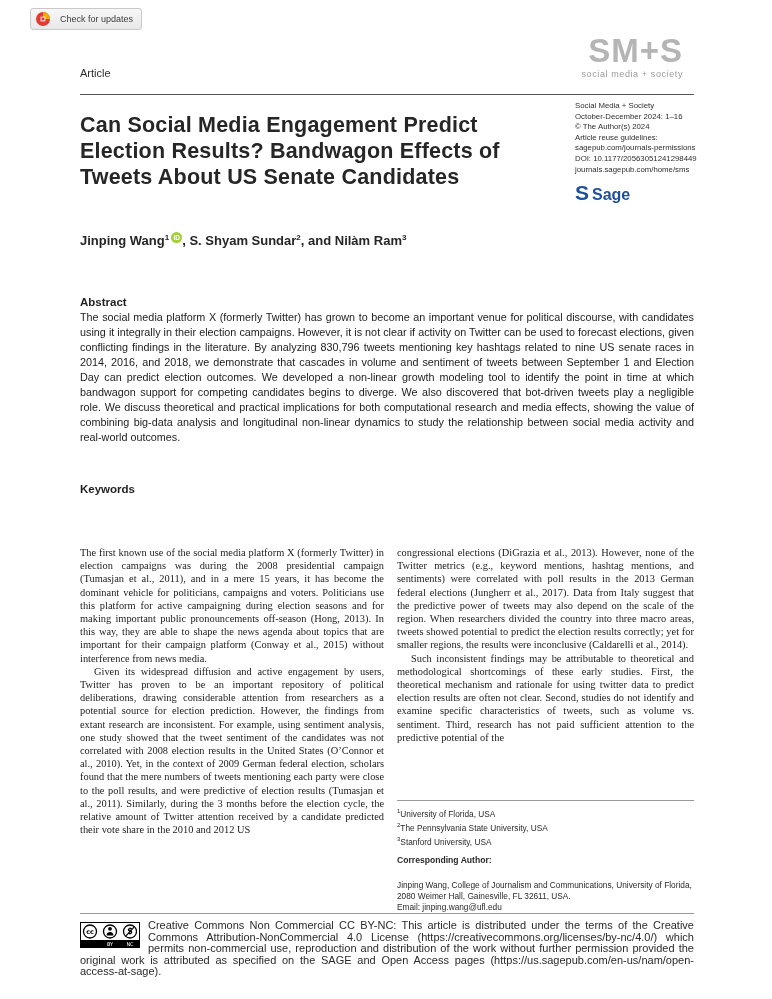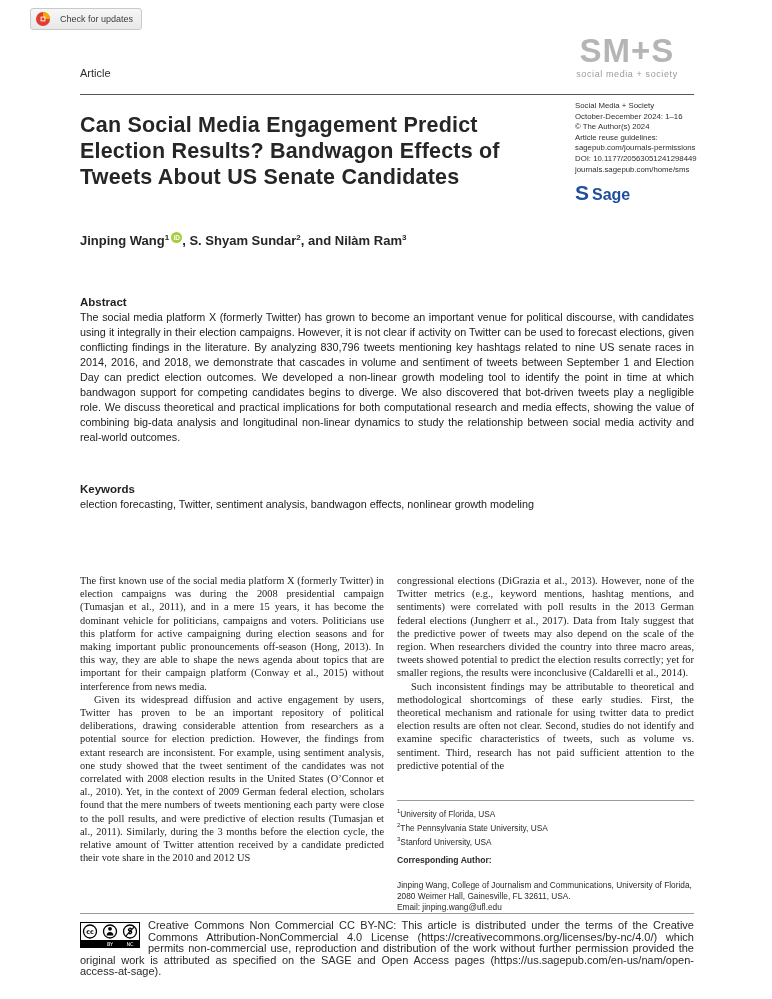--- a/index.html
+++ b/index.html
@@ -7,21 +7,21 @@
   .page { position:relative; width:772px; height:999px; background:#fff; overflow:hidden; color:#231f20; }
 
   
   .badge { position:absolute; left:30px; top:8px; height:22px; display:flex; align-items:center; gap:10px;
            padding:0 8px 0 5px; background:linear-gradient(#f7f7f7,#e8e8e8); border:1px solid #c9c9c9; border-radius:3px; }
   .badge-label { font-size:9px; color:#3c3c3c; }
 
   
   .article-label { position:absolute; left:80px; top:67px; font-size:11px; color:#2b2b2b; }
   .header-rule { position:absolute; left:80px; top:94px; width:614px; height:1px; background:#555; }
-  .logo-block { position:absolute; left:571px; top:34px; width:112px; text-align:center; }
+  .logo-block { position:absolute; left:571px; top:34px; width:112px; text-align:right; }
   .logo-main { font-size:33px; font-weight:bold; color:#b5b5b6; letter-spacing:1px; line-height:34px; }
   .logo-sub { font-size:9px; color:#9b9b9c; letter-spacing:0.6px; margin-top:1px; }
 
   .journal-info { position:absolute; left:575px; top:101px; width:125px; font-size:7.8px; line-height:10.6px; color:#2e2e2e; }
   .sage-logo { position:absolute; left:575px; top:181px; color:#1e4f9c; display:flex; align-items:baseline; gap:3px; }
   .sage-s { font-size:21px; font-weight:800; }
   .sage-name { font-size:16px; font-weight:700; }
 
   
   .article-title { position:absolute; left:80px; top:112px; width:470px; font-size:21.5px; line-height:26px; font-weight:bold; color:#262626; letter-spacing:0.2px; }
@@ -31,21 +31,21 @@
            font-size:6.5px; font-weight:bold; text-align:center; line-height:11px; vertical-align:super; margin-left:2px; }
 
   
   .abstract-block { position:absolute; left:80px; top:296px; width:614px; }
   .section-heading { font-size:11.5px; font-weight:bold; color:#1f1f1f; margin-bottom:2px; }
   .abstract-text { font-size:10.8px; line-height:15px; text-align:justify; color:#222; }
   .keywords-block { position:absolute; left:80px; top:483px; width:614px; }
   .keywords-text { font-size:10.8px; line-height:14px; color:#222; }
 
   
-  .columns { position:absolute; left:80px; top:546px; width:614px; display:flex; justify-content:space-between;margin-top:28px; }
+  .columns { position:absolute; left:80px; top:546px; width:614px; display:flex; justify-content:space-between; }
   .col { width:304px; font-family:"Liberation Serif", serif; font-size:10.4px; line-height:13.2px; text-align:justify; color:#1c1c1c; }
   .col-right { width:297px; }
   .col p.indent { text-indent:14px; }
 
   
   .footnotes { position:absolute; left:397px; top:800px; width:297px; font-size:8.3px; line-height:11px; color:#2a2a2a; }
   .footnote-rule { width:100%; height:1px; background:#9a9a9a; margin-bottom:5px; }
   .footnotes sup { font-size:6px; }
   .corresponding { margin-top:8px; }
   .corresponding-heading { font-weight:bold; font-size:8.6px; margin-bottom:14px; }
@@ -103,21 +103,20 @@
     </h1>
   <div class="authors-line"><span>Jinping Wang<sup>1</sup></span><span class="orcid">iD</span>, <span>S. Shyam Sundar<sup>2</sup></span>, and <span>Nilàm Ram<sup>3</sup></span></div>
 
   <div class="abstract-block">
     <div class="section-heading">Abstract</div>
     <div class="abstract-text">The social media platform X (formerly Twitter) has grown to become an important venue for political discourse, with candidates using it integrally in their election campaigns. However, it is not clear if activity on Twitter can be used to forecast elections, given conflicting findings in the literature. By analyzing 830,796 tweets mentioning key hashtags related to nine US senate races in 2014, 2016, and 2018, we demonstrate that cascades in volume and sentiment of tweets between September 1 and Election Day can predict election outcomes. We developed a non-linear growth modeling tool to identify the point in time at which bandwagon support for competing candidates begins to diverge. We also discovered that bot-driven tweets play a negligible role. We discuss theoretical and practical implications for both computational research and media effects, showing the value of combining big-data analysis and longitudinal non-linear dynamics to study the relationship between social media activity and real-world outcomes.</div>
   </div>
 
   <div class="keywords-block">
     <div class="section-heading">Keywords</div>
-    <div class="keywords-text">election forecasting, Twitter, sentiment analysis, bandwagon effects, nonlinear growth modeling</div>
   </div>
 
   <div class="columns">
     <div class="col">
         <p class="">The first known use of the social media platform X (formerly Twitter) in election campaigns was during the 2008 presidential campaign (Tumasjan et al., 2011), and in a mere 15 years, it has become the dominant vehicle for politicians, campaigns and voters. Politicians use this platform for active campaigning during election seasons and for making important public pronouncements off-season (Hong, 2013). In this way, they are able to shape the news agenda about topics that are important for their campaign platform (Conway et al., 2015) without interference from news media.</p>
         <p class="indent">Given its widespread diffusion and active engagement by users, Twitter has proven to be an important repository of political deliberations, drawing considerable attention from researchers as a potential source for election prediction. However, the findings from extant research are inconsistent. For example, using sentiment analysis, one study showed that the tweet sentiment of the candidates was not correlated with 2008 election results in the United States (O’Connor et al., 2010). Yet, in the context of 2009 German federal election, scholars found that the mere numbers of tweets mentioning each party were close to the poll results, and were predictive of election results (Tumasjan et al., 2011). Similarly, during the 3 months before the election cycle, the relative amount of Twitter attention received by a candidate predicted their vote share in the 2010 and 2012 US</p>
       </div>
     <div class="col col-right">
         <p class="">congressional elections (DiGrazia et al., 2013). However, none of the Twitter metrics (e.g., keyword mentions, hashtag mentions, and sentiments) were correlated with poll results in the 2013 German federal elections (Jungherr et al., 2017). Data from Italy suggest that the predictive power of tweets may also depend on the scale of the region. When researchers divided the country into three macro areas, tweets showed potential to predict the election results correctly; yet for smaller regions, the results were inconclusive (Caldarelli et al., 2014).</p>
         <p class="indent">Such inconsistent findings may be attributable to theoretical and methodological shortcomings of these early studies. First, the theoretical mechanism and rationale for using twitter data to predict election results are often not clear. Second, studies do not identify and examine specific characteristics of tweets, such as volume vs. sentiment. Third, research has not paid sufficient attention to the predictive potential of the</p>

